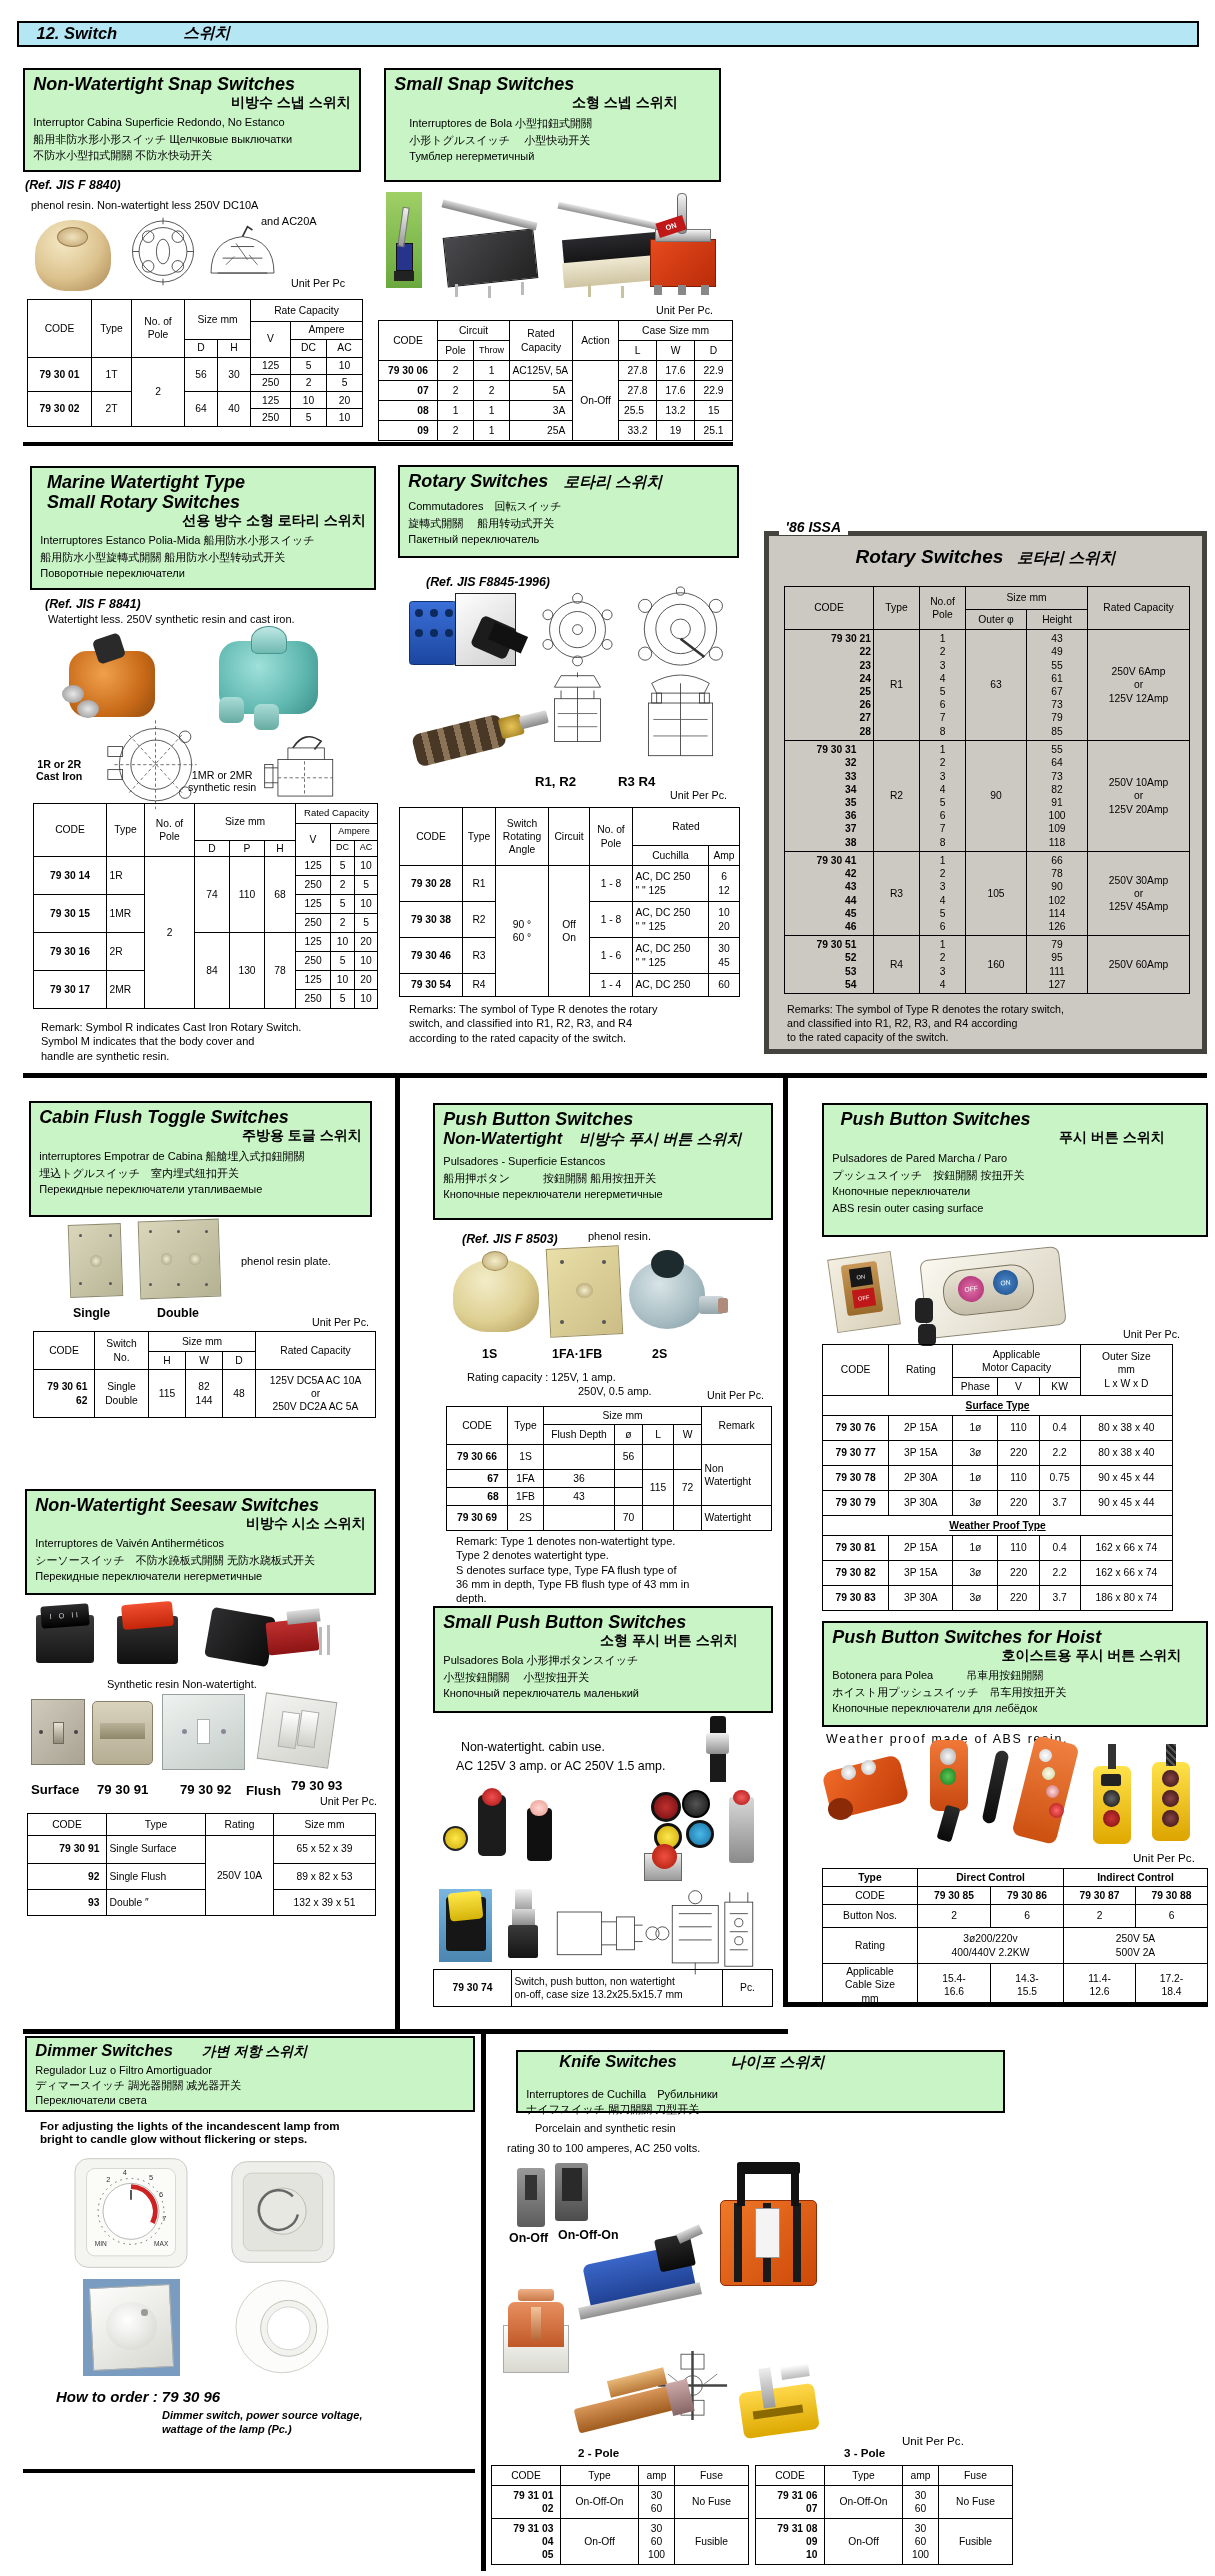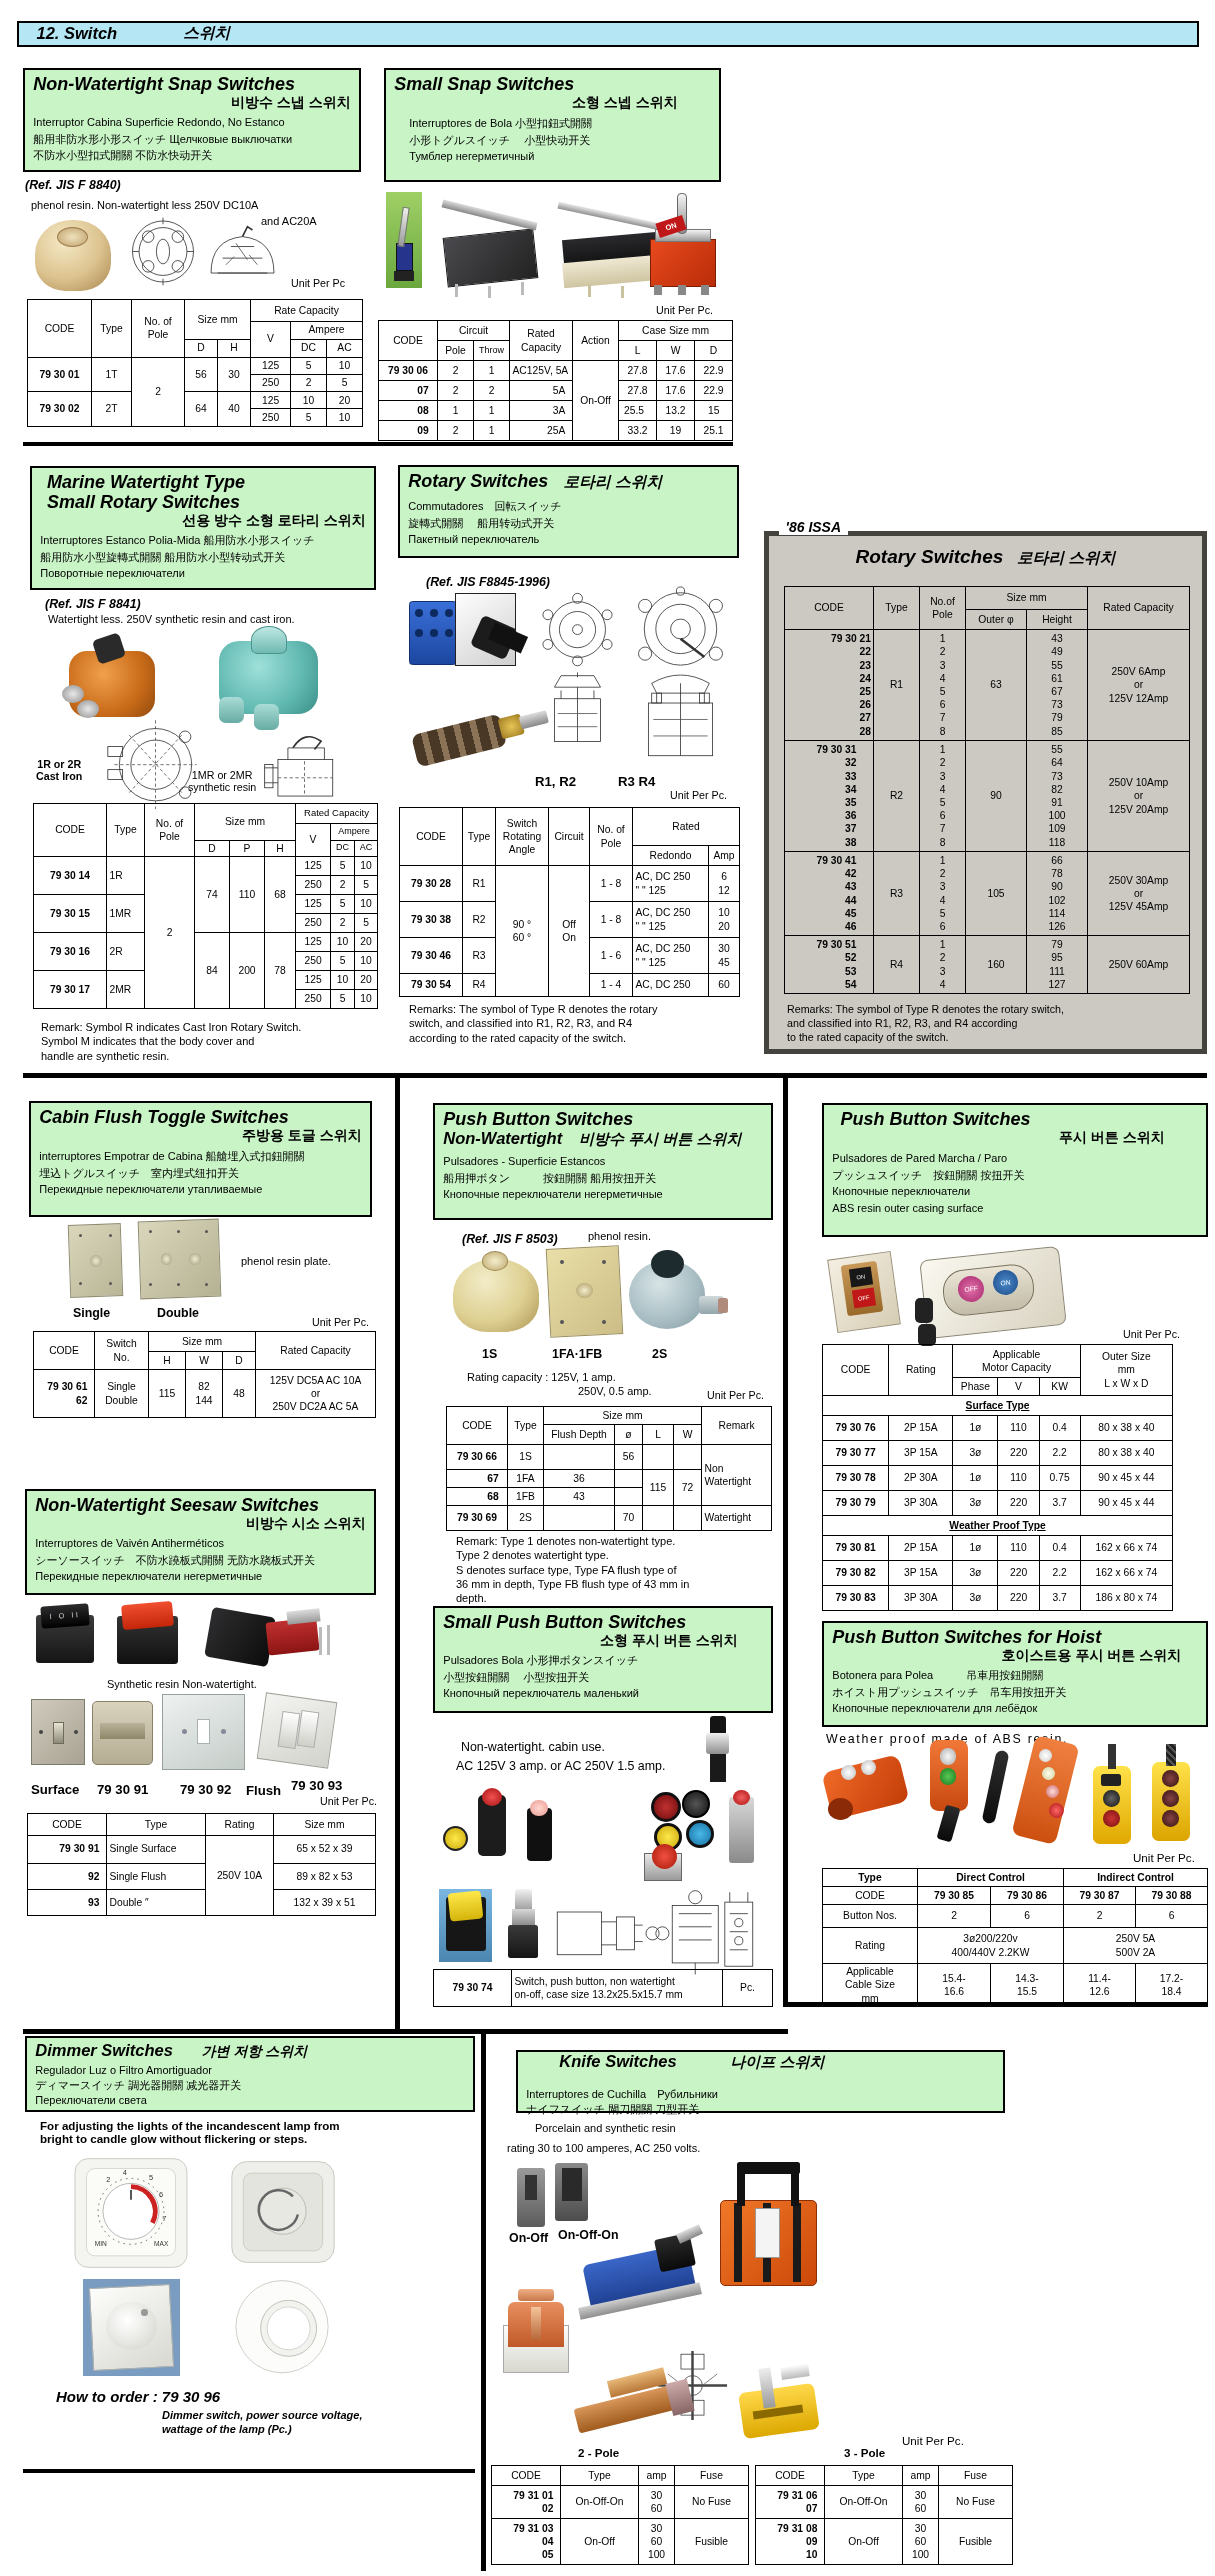--- a/index.html
+++ b/index.html
@@ -337,21 +337,21 @@
   </tr>
   <tr style="height:19px">
         <td>250</td>
         <td>2</td>
         <td>5</td>
       </tr>
   <tr style="height:19px">
     <td rowspan="2" class="b">79 30 16</td>
     <td rowspan="2" class="l">2R</td>
     <td rowspan="4">84</td>
-    <td rowspan="4">200</td>
+    <td rowspan="4">130</td>
     <td rowspan="4">78</td>
     <td>125</td>
         <td>10</td>
         <td>20</td>
   </tr>
   <tr style="height:19px">
         <td>250</td>
         <td>5</td>
         <td>10</td>
       </tr>
@@ -454,21 +454,21 @@
     <td rowspan="2">Type</td>
     <td rowspan="2">Switch
 Rotating
 Angle</td>
     <td rowspan="2">Circuit</td>
     <td rowspan="2">No. of
 Pole</td>
     <td colspan="2">Rated</td>
   </tr>
   <tr style="height:20px">
-    <td>Redondo</td>
+    <td>Cuchilla</td>
     <td>Amp</td>
   </tr>
   <tr style="height:36px">
     <td class="b">79 30 28</td>
     <td>R1</td>
     <td rowspan="4">90 °
 60 °</td>
     <td rowspan="4">Off
 On</td>
     <td>1 - 8</td>

